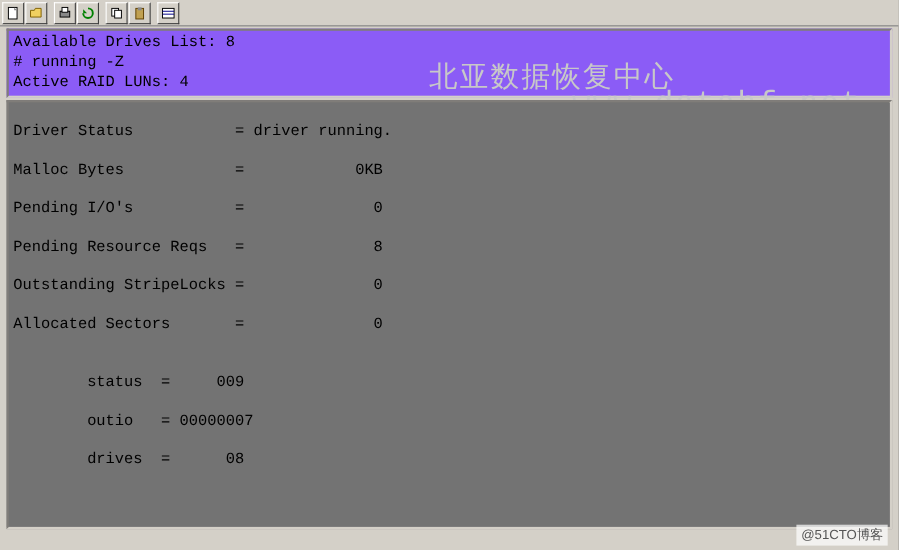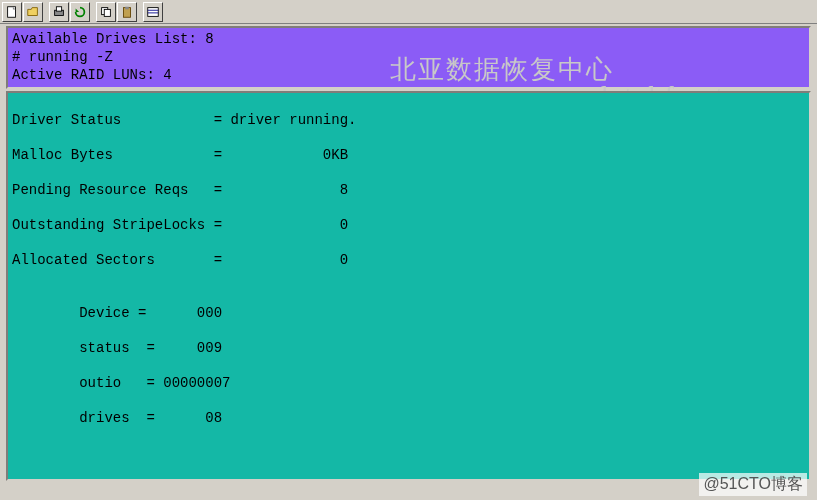--- a/index.html
+++ b/index.html
@@ -40,50 +40,50 @@
     .icon-svg { width: 14px; height: 14px; }
     .top-panel {
       background: #8b5cf6;
       border: 2px inset #d4d0c8;
       margin: 2px 6px;
       padding: 2px 4px;
       font-family: "Courier New", monospace;
       line-height: 1.3;
     }
     .main-panel {
-      background: #14b8a6;
+      background: #737373;
       border: 2px inset #d4d0c8;
       margin: 2px 6px;
       padding: 2px 4px;
       font-family: "Courier New", monospace;
       line-height: 1.25;
       white-space: pre;
       height: 390px;
       overflow: hidden;
       position: relative;
     }
     .watermark {
       position: absolute;
       color: #c8c8c8;
-      font-family: Liberation Serif, serif;
+      font-family: Liberation Mono, monospace;
       font-weight: 300;
       pointer-events: none;
       z-index: 0;
     }
     .wm1 { top: 52px; left: 390px; font-size: 26px; letter-spacing: 2px; }
     .wm2 { top: 80px; left: 520px; font-size: 28px; letter-spacing: 2px; }
     .wm3 { top: 220px; left: 330px; font-size: 26px; letter-spacing: 2px; }
     .wm4 { top: 250px; left: 405px; font-size: 28px; letter-spacing: 2px; }
     .wm5 { top: 390px; left: 18px; font-size: 26px; letter-spacing: 2px; color: #d8d8d8; }
     .wm6 { top: 420px; left: 80px; font-size: 22px; letter-spacing: 2px; color: #d8d8d8; }
     .credit {
       position: absolute;
       bottom: 4px;
       right: 10px;
-      font-size: 16px;
+      font-size: 12px;
       color: #555;
       font-family: sans-serif;
       background: rgba(255,255,255,0.7);
       padding: 1px 4px;
     }
     .terminal-line { position: relative; z-index: 1; }
   </style>
 </head>
 <body>
 
@@ -144,25 +144,25 @@
 <div class="watermark wm1">北亚数据恢复中心</div>
 <div class="watermark wm2">www.datahf.net</div>
 <div class="watermark wm3">北亚数据恢复中心</div>
 <div class="watermark wm4">www.datahf.net</div>
 <div class="watermark wm5">北</div>
 <div class="watermark wm6">w   d</div>
 
 <div class="main-panel">
 <div class="terminal-line">Driver Status           = driver running.</div>
 <div class="terminal-line">Malloc Bytes            =            0KB</div>
+<div class="terminal-line">Pending I/O's           =              0</div>
 <div class="terminal-line">Pending Resource Reqs   =              8</div>
 <div class="terminal-line">Outstanding StripeLocks =              0</div>
 <div class="terminal-line">Allocated Sectors       =              0</div>
 <div class="terminal-line"></div>
-<div class="terminal-line">        Device =      000</div>
 <div class="terminal-line">        status  =     009</div>
 <div class="terminal-line">        outio   = 00000007</div>
 <div class="terminal-line">        drives  =      08</div>
 
 
 
 
 
 
 

